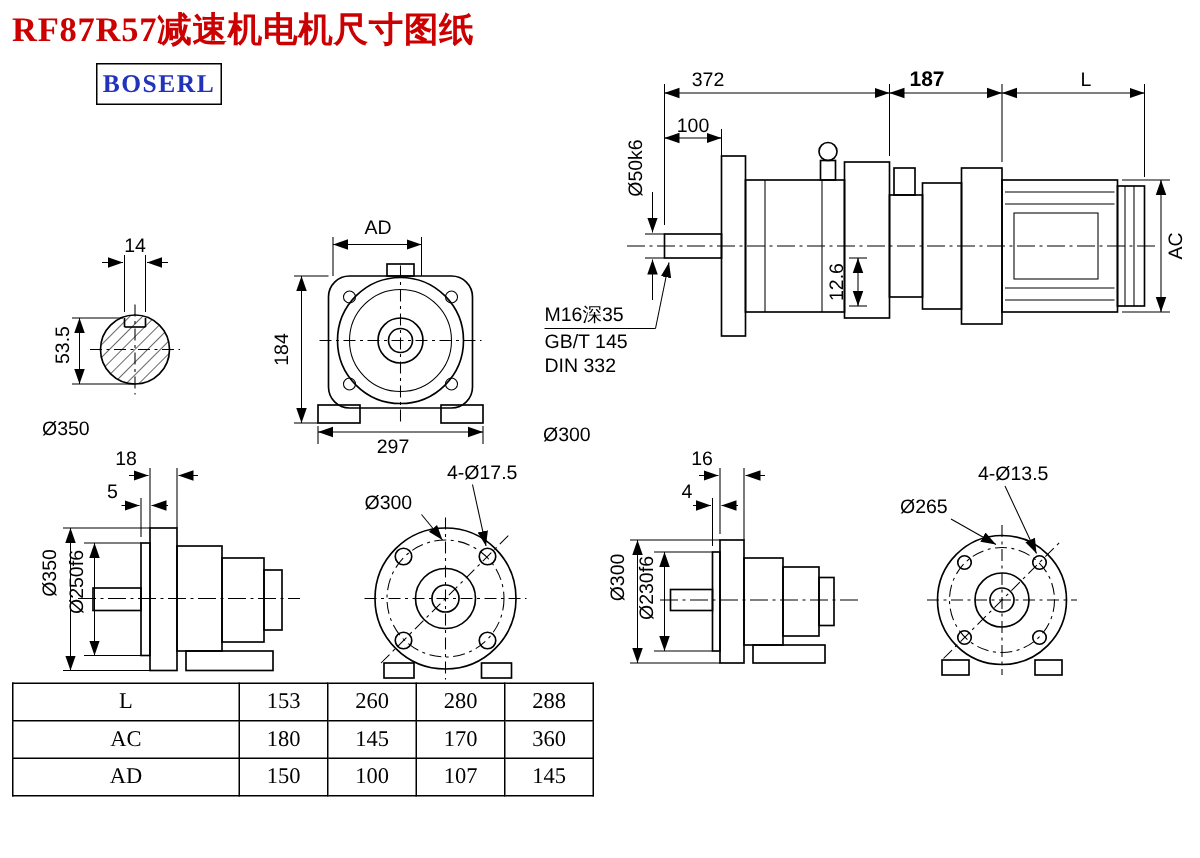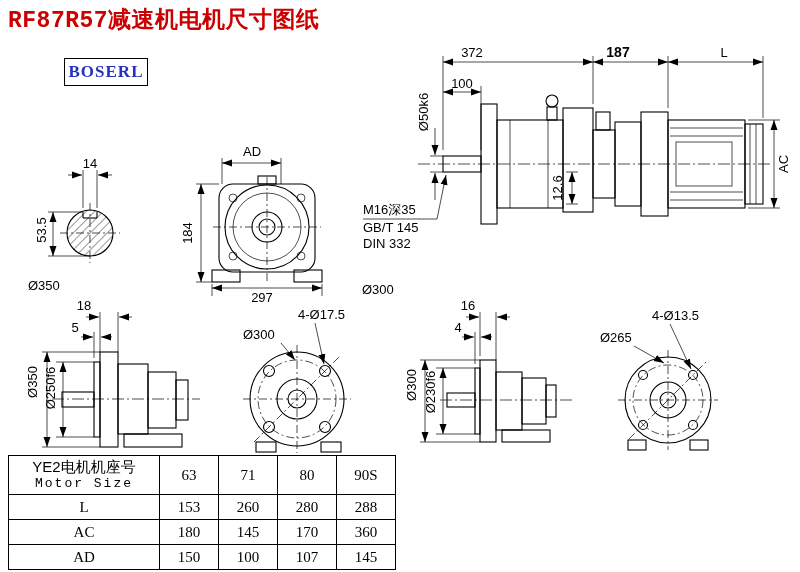--- a/index.html
+++ b/index.html
@@ -1,20 +1,20 @@
 <!DOCTYPE html>
 <html><head>
 <meta charset="utf-8">
 <style>
   html,body{margin:0;padding:0;background:#ffffff;}
   #sheet{position:relative;width:800px;height:572px;background:#ffffff;overflow:hidden;
          font-family:"Liberation Sans",sans-serif;}
   #page-title{position:absolute;left:8px;top:4px;margin:0;font-size:23px;font-weight:bold;
-              color:#cc0000;font-family:Liberation Mono, monospace;letter-spacing:0.5px;}
-  #logo-box{position:absolute;left:64px;top:58px;width:82px;height:26px;border:1.5px solid #000;
+              color:#cc0000;font-family:Liberation Serif, serif;letter-spacing:0.5px;}
+  #logo-box{position:absolute;left:64px;top:42px;width:82px;height:26px;border:1.5px solid #000;
             display:flex;align-items:center;justify-content:center;text-align:right;}
   #logo-box span{color:#2233bb;font-family:"Liberation Serif",serif;font-size:17px;
                  font-weight:bold;letter-spacing:1px;}
   #draw{position:absolute;left:0;top:0;}
   svg text{font-family:"Liberation Sans",sans-serif;font-size:13px;fill:#000;}
   svg text.b{font-weight:bold;font-size:14px;}
   .s{stroke:#000;stroke-width:1.1;fill:none;}
   .t{stroke:#000;stroke-width:0.7;fill:none;}
   .cl{stroke:#000;stroke-width:0.7;fill:none;stroke-dasharray:12 3 2 3;}
   .bc{stroke:#000;stroke-width:0.7;fill:none;stroke-dasharray:8 3 2 3;}
@@ -247,30 +247,20 @@
       <rect class="s" x="690" y="440" width="18" height="10"></rect>
       <line class="t" x1="670" y1="324" x2="691" y2="369" marker-end="url(#arr)"></line>
       <line class="t" x1="634" y1="346" x2="664" y2="363" marker-end="url(#arr)"></line>
       <text x="652" y="320">4-Ø13.5</text>
       <text x="600" y="342">Ø265</text>
     </g>
   </svg>
 
   <table class="size">
     <tbody>
-      <tr class="hdr">
-        <td class="c0">
-          <div class="cn-line">YE2电机机座号</div>
-          <div class="en-line">Motor Size</div>
-        </td>
-        <td class="cv">63</td>
-        <td class="cv">71</td>
-        <td class="cv">80</td>
-        <td class="cv">90S</td>
-      </tr>
       <tr>
         <td class="c0">L</td>
         <td class="cv">153</td>
         <td class="cv">260</td>
         <td class="cv">280</td>
         <td class="cv">288</td>
       </tr>
       <tr>
         <td class="c0">AC</td>
         <td class="cv">180</td>

